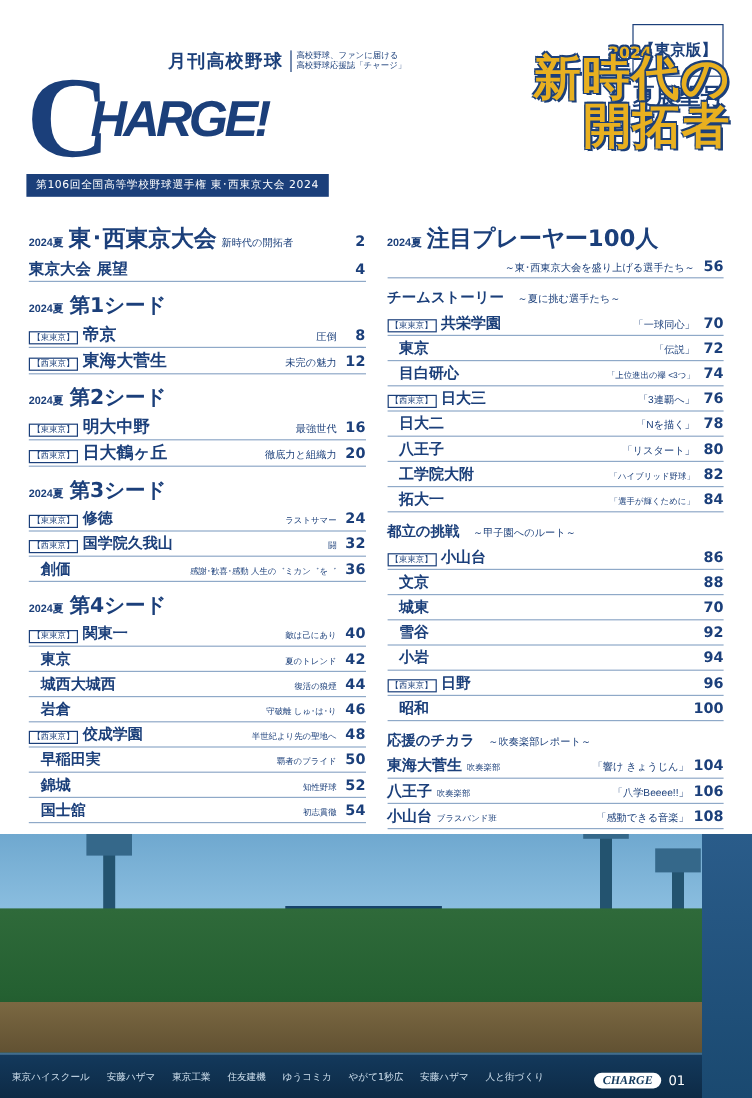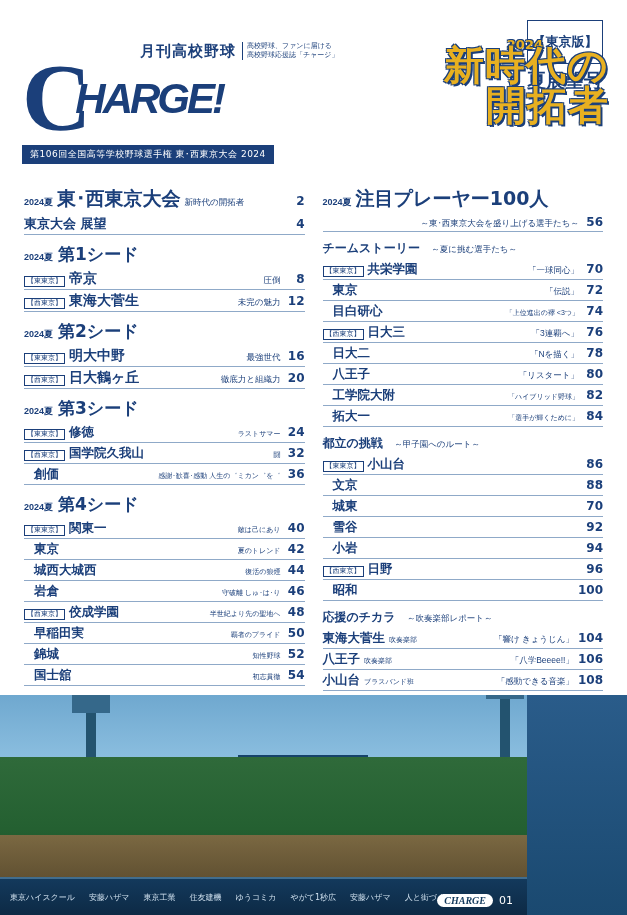--- a/index.html
+++ b/index.html
@@ -116,21 +116,21 @@
     display: flex; align-items: baseline; border-bottom: 1px solid #8fa9c8;
     padding: 2px 0 1px 0;
   }
   .simple-row .nm { font-size: 13px; }
 
   .sub-head { font-size: 12px; font-weight: bold; color: #1b3f7a; margin-bottom: 2px; }
   .sub-head .small { font-size: 8.5px; font-weight: normal; margin-left: 8px; }
 
   
   .photo {
-    position: absolute; left: 0; bottom: 0; width: 527px; height: 220px;
+    position: absolute; left: 0; bottom: 0; width: 585px; height: 220px;
     background: linear-gradient(#6fa8cf 0%, #8cbfe0 30%, #5d87a8 58%, #2e5b7d 100%);
     overflow: hidden;
   }
   .field {
     position: absolute; left: 0; bottom: 38px; width: 100%; height: 120px;
     background: linear-gradient(#2f6a3a 0%, #246031 60%, #1c4e28 100%);
   }
   .dirt {
     position: absolute; left: 0; bottom: 38px; width: 100%; height: 42px;
     background: linear-gradient(#8a6a45, #6e5234);

